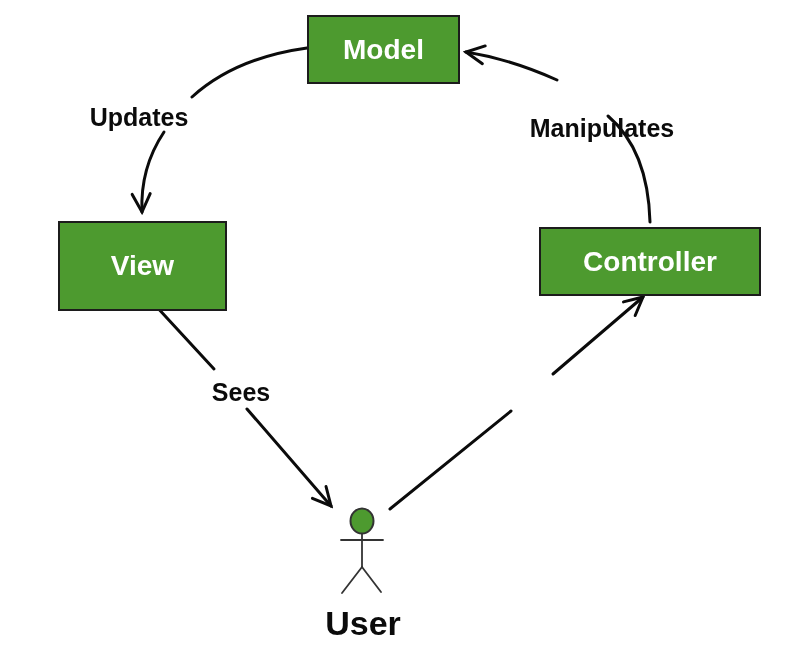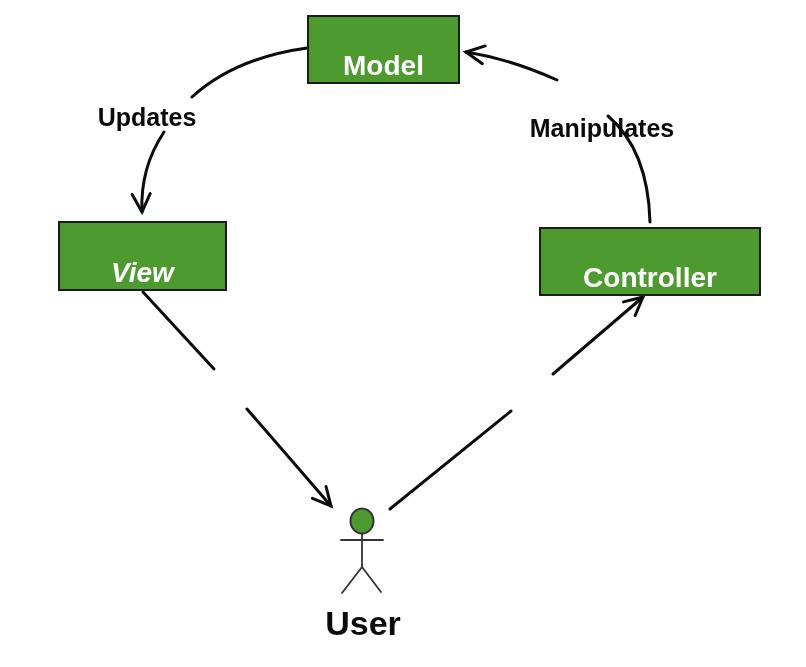--- a/index.html
+++ b/index.html
@@ -35,43 +35,43 @@
     stroke-linecap: round;
   }
   .actor-head {
     fill: var(--node-fill, #4d9a2f);
     stroke: var(--actor-stroke, #333333);
     stroke-width: 2;
   }
   .node {
     position: absolute;
     display: flex;
-    align-items: flex-end;
+    align-items: center;
     justify-content: center;
     background: var(--node-fill, #4d9a2f);
     border: 2px solid var(--node-border, #1c1c1c);
     color: var(--node-text, #ffffff);
     font-weight: bold;
     font-size: 28px;
     box-sizing: border-box;
   }
   #node-model      { left: 307px; top: 15px;  width: 153px; height: 69px; }
-  #node-view       { left: 58px;  top: 221px; width: 169px; height: 70px; font-style: italic; }
+  #node-view       { left: 58px;  top: 221px; width: 169px; height: 90px; }
   #node-controller { left: 539px; top: 227px; width: 222px; height: 69px; }
   .edge-label {
     position: absolute;
     width: 220px;
     text-align: center;
     transform: translateX(-50%);
     font-weight: bold;
     font-size: 25px;
     color: var(--label-text, #0b0b0b);
     white-space: nowrap;
   }
-  #label-updates     { left: 147px; top: 103px; }
+  #label-updates     { left: 139px; top: 103px; }
   #label-manipulates { left: 602px; top: 86px; margin-top: 28px; }
   #label-sees        { left: 241px; top: 378px; }
   #label-uses        { left: 548px; top: 377px; }
   #label-user        { left: 363px; top: 604px; font-size: 34px; }
 </style>
 </head>
 <body>
 
 <div class="canvas">
 
@@ -108,16 +108,17 @@
   </div>
   <div class="node" id="node-view">
     <span>View</span>
   </div>
   <div class="node" id="node-controller">
     <span>Controller</span>
   </div>
 
   <div class="edge-label" id="label-updates">Updates</div>
   <div class="edge-label" id="label-manipulates">Manipulates</div>
+  <div class="edge-label" id="label-sees">Sees</div>
 
   <div class="edge-label" id="label-user">User</div>
 
 </div>
 
 </body></html>

